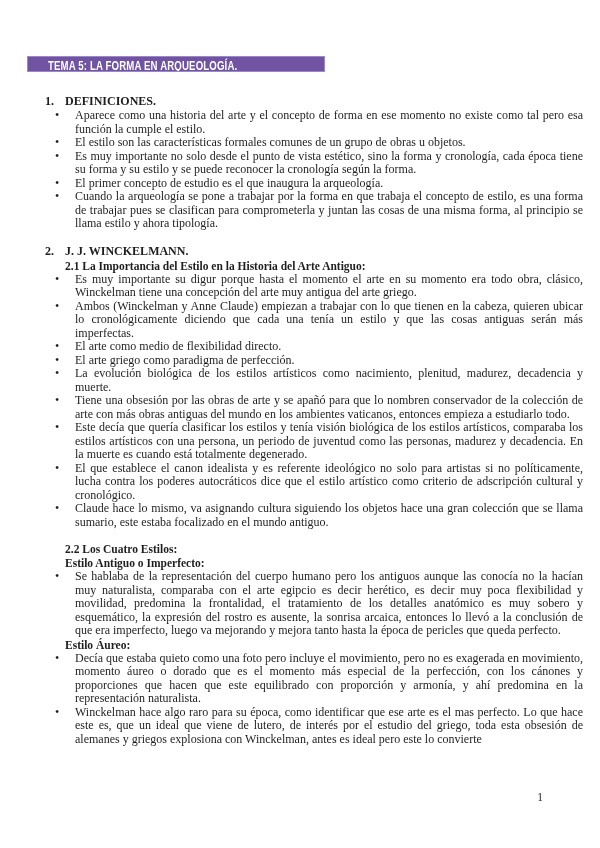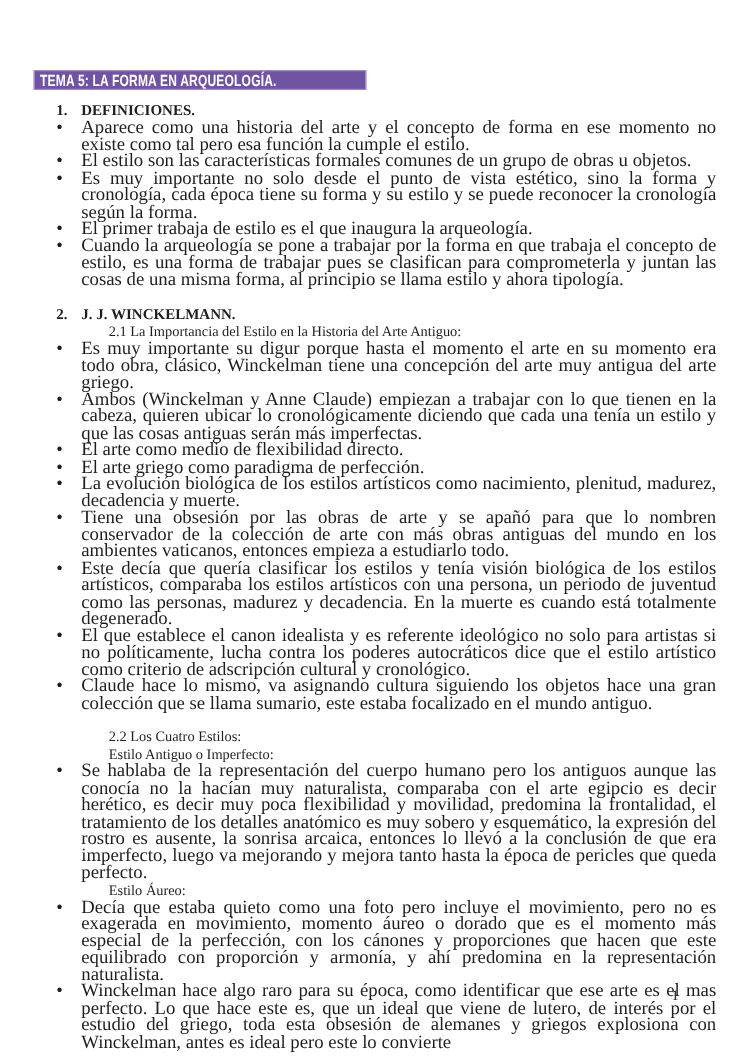--- a/index.html
+++ b/index.html
@@ -14,22 +14,22 @@
   }
   .content {
     position:absolute;
     left:27px; top:56px;
     width:546px;
   }
   .title-bar {
     display:inline-block;
     height:16px;
     line-height:16px;
-    padding:0 4px;
-    margin-bottom:4px;
+    padding:0 20px;
+    margin-bottom:18px;
     border:1px solid #9d87c6;
     box-sizing:border-box;
     white-space:nowrap;
     overflow:hidden;
   }
   .title-text {
     display:inline-block;
     font-family:"Liberation Sans", sans-serif;
     font-weight:bold;
     font-size:13px;
@@ -41,30 +41,30 @@
   .heading-row {
     display:flex;
     padding-left:18px;
     font-weight:bold;
     font-size:12px;
     line-height:14px;
     margin-bottom:1px;
   }
   .hnum { width:20px; flex:none; }
   .subheading {
-    margin-left:60px;
-    font-weight:normal;
+    margin-left:38px;
+    font-weight:bold;
     font-size:11.5px;
     line-height:14px;
   }
   .bullet {
     position:relative;
-    margin-left:38px;
+    margin-left:48px;
     width:508px;
-    font-size:15px;
+    font-size:12px;
     line-height:13.5px;
     text-align:justify;
   }
   .bullet::before {
     content:"\2022";
     position:absolute;
     left:-20px;
     top:0;
   }
   .gap { height:13px; }
@@ -86,21 +86,21 @@
     </div>
 
     
     <div class="heading-row">
       <span class="hnum">1.</span>
       <span class="htext">DEFINICIONES.</span>
     </div>
     <div class="bullet">Aparece como una historia del arte y el concepto de forma en ese momento no existe como tal pero esa función la cumple el estilo.</div>
     <div class="bullet">El estilo son las características formales comunes de un grupo de obras u objetos.</div>
     <div class="bullet">Es muy importante no solo desde el punto de vista estético, sino la forma y cronología, cada época tiene su forma y su estilo y se puede reconocer la cronología según la forma.</div>
-    <div class="bullet">El primer trabaja de estilo es el que inaugura la arqueología.</div>
+    <div class="bullet">El primer concepto de estudio es el que inaugura la arqueología.</div>
     <div class="bullet">Cuando la arqueología se pone a trabajar por la forma en que trabaja el concepto de estilo, es una forma de trabajar pues se clasifican para comprometerla y juntan las cosas de una misma forma, al principio se llama estilo y ahora tipología.</div>
 
     <div class="gap"></div>
 
     
     <div class="heading-row">
       <span class="hnum">2.</span>
       <span class="htext">J. J. WINCKELMANN.</span>
     </div>
     <div class="subheading">2.1 La Importancia del Estilo en la Historia del Arte Antiguo:</div>

